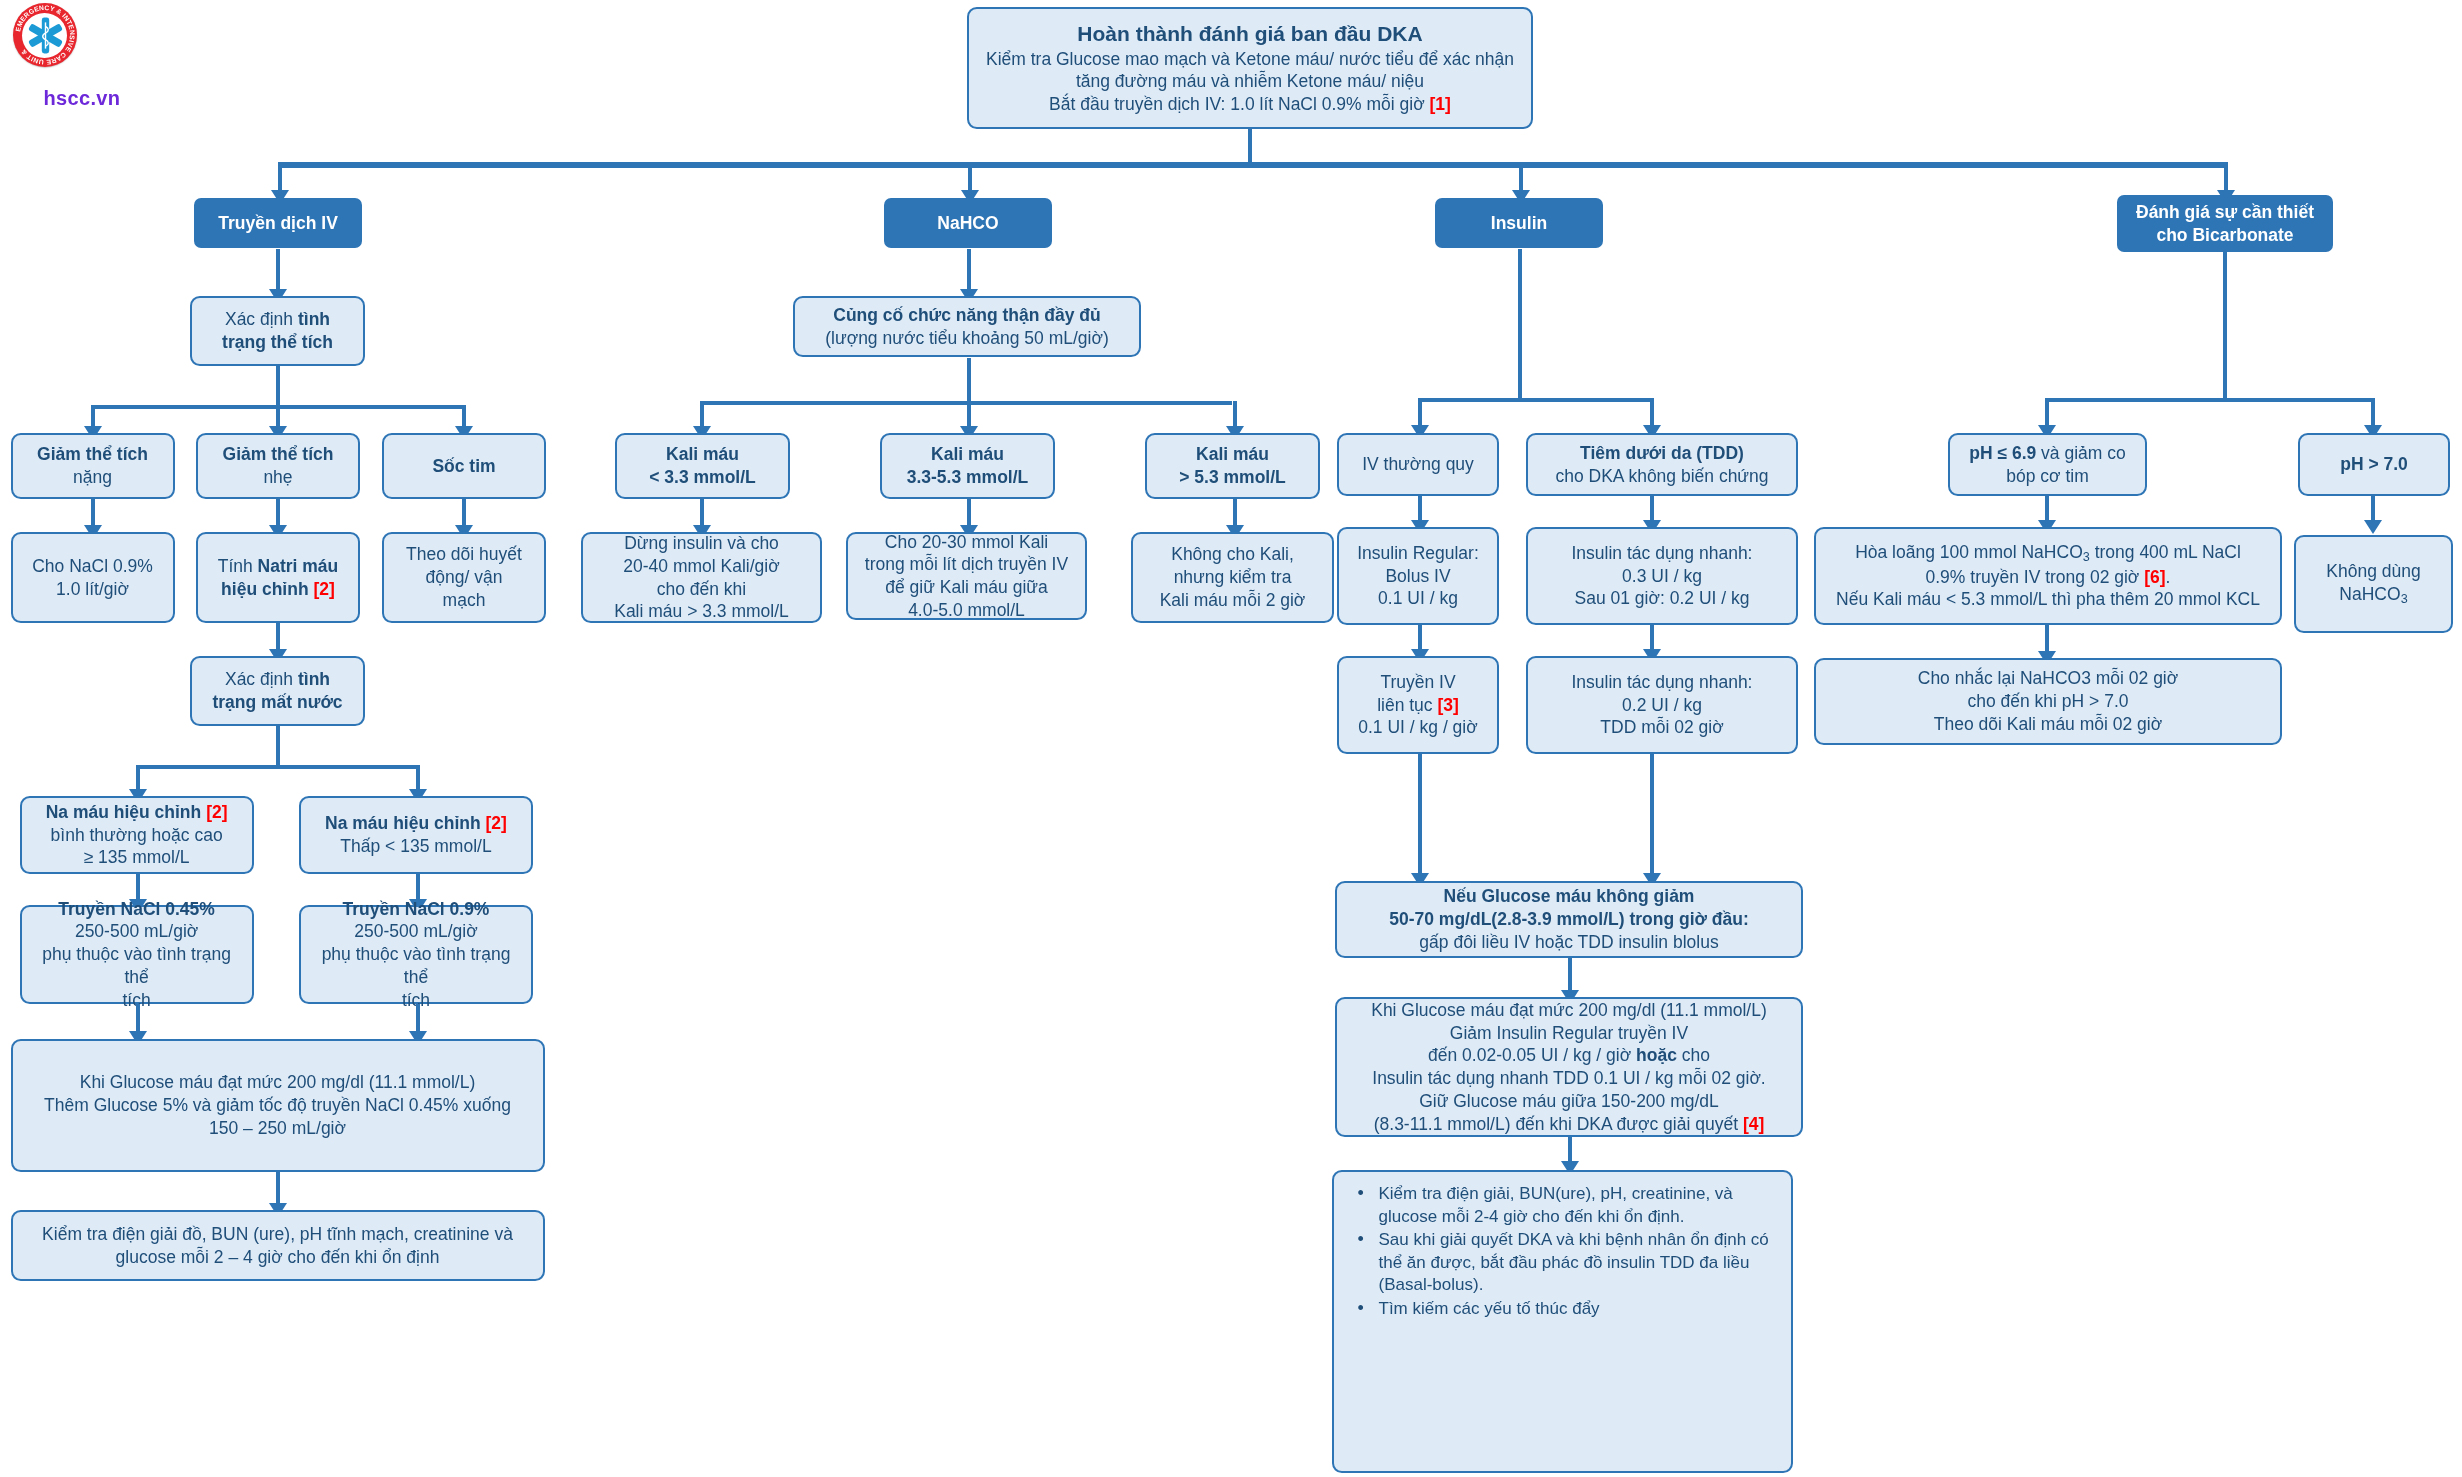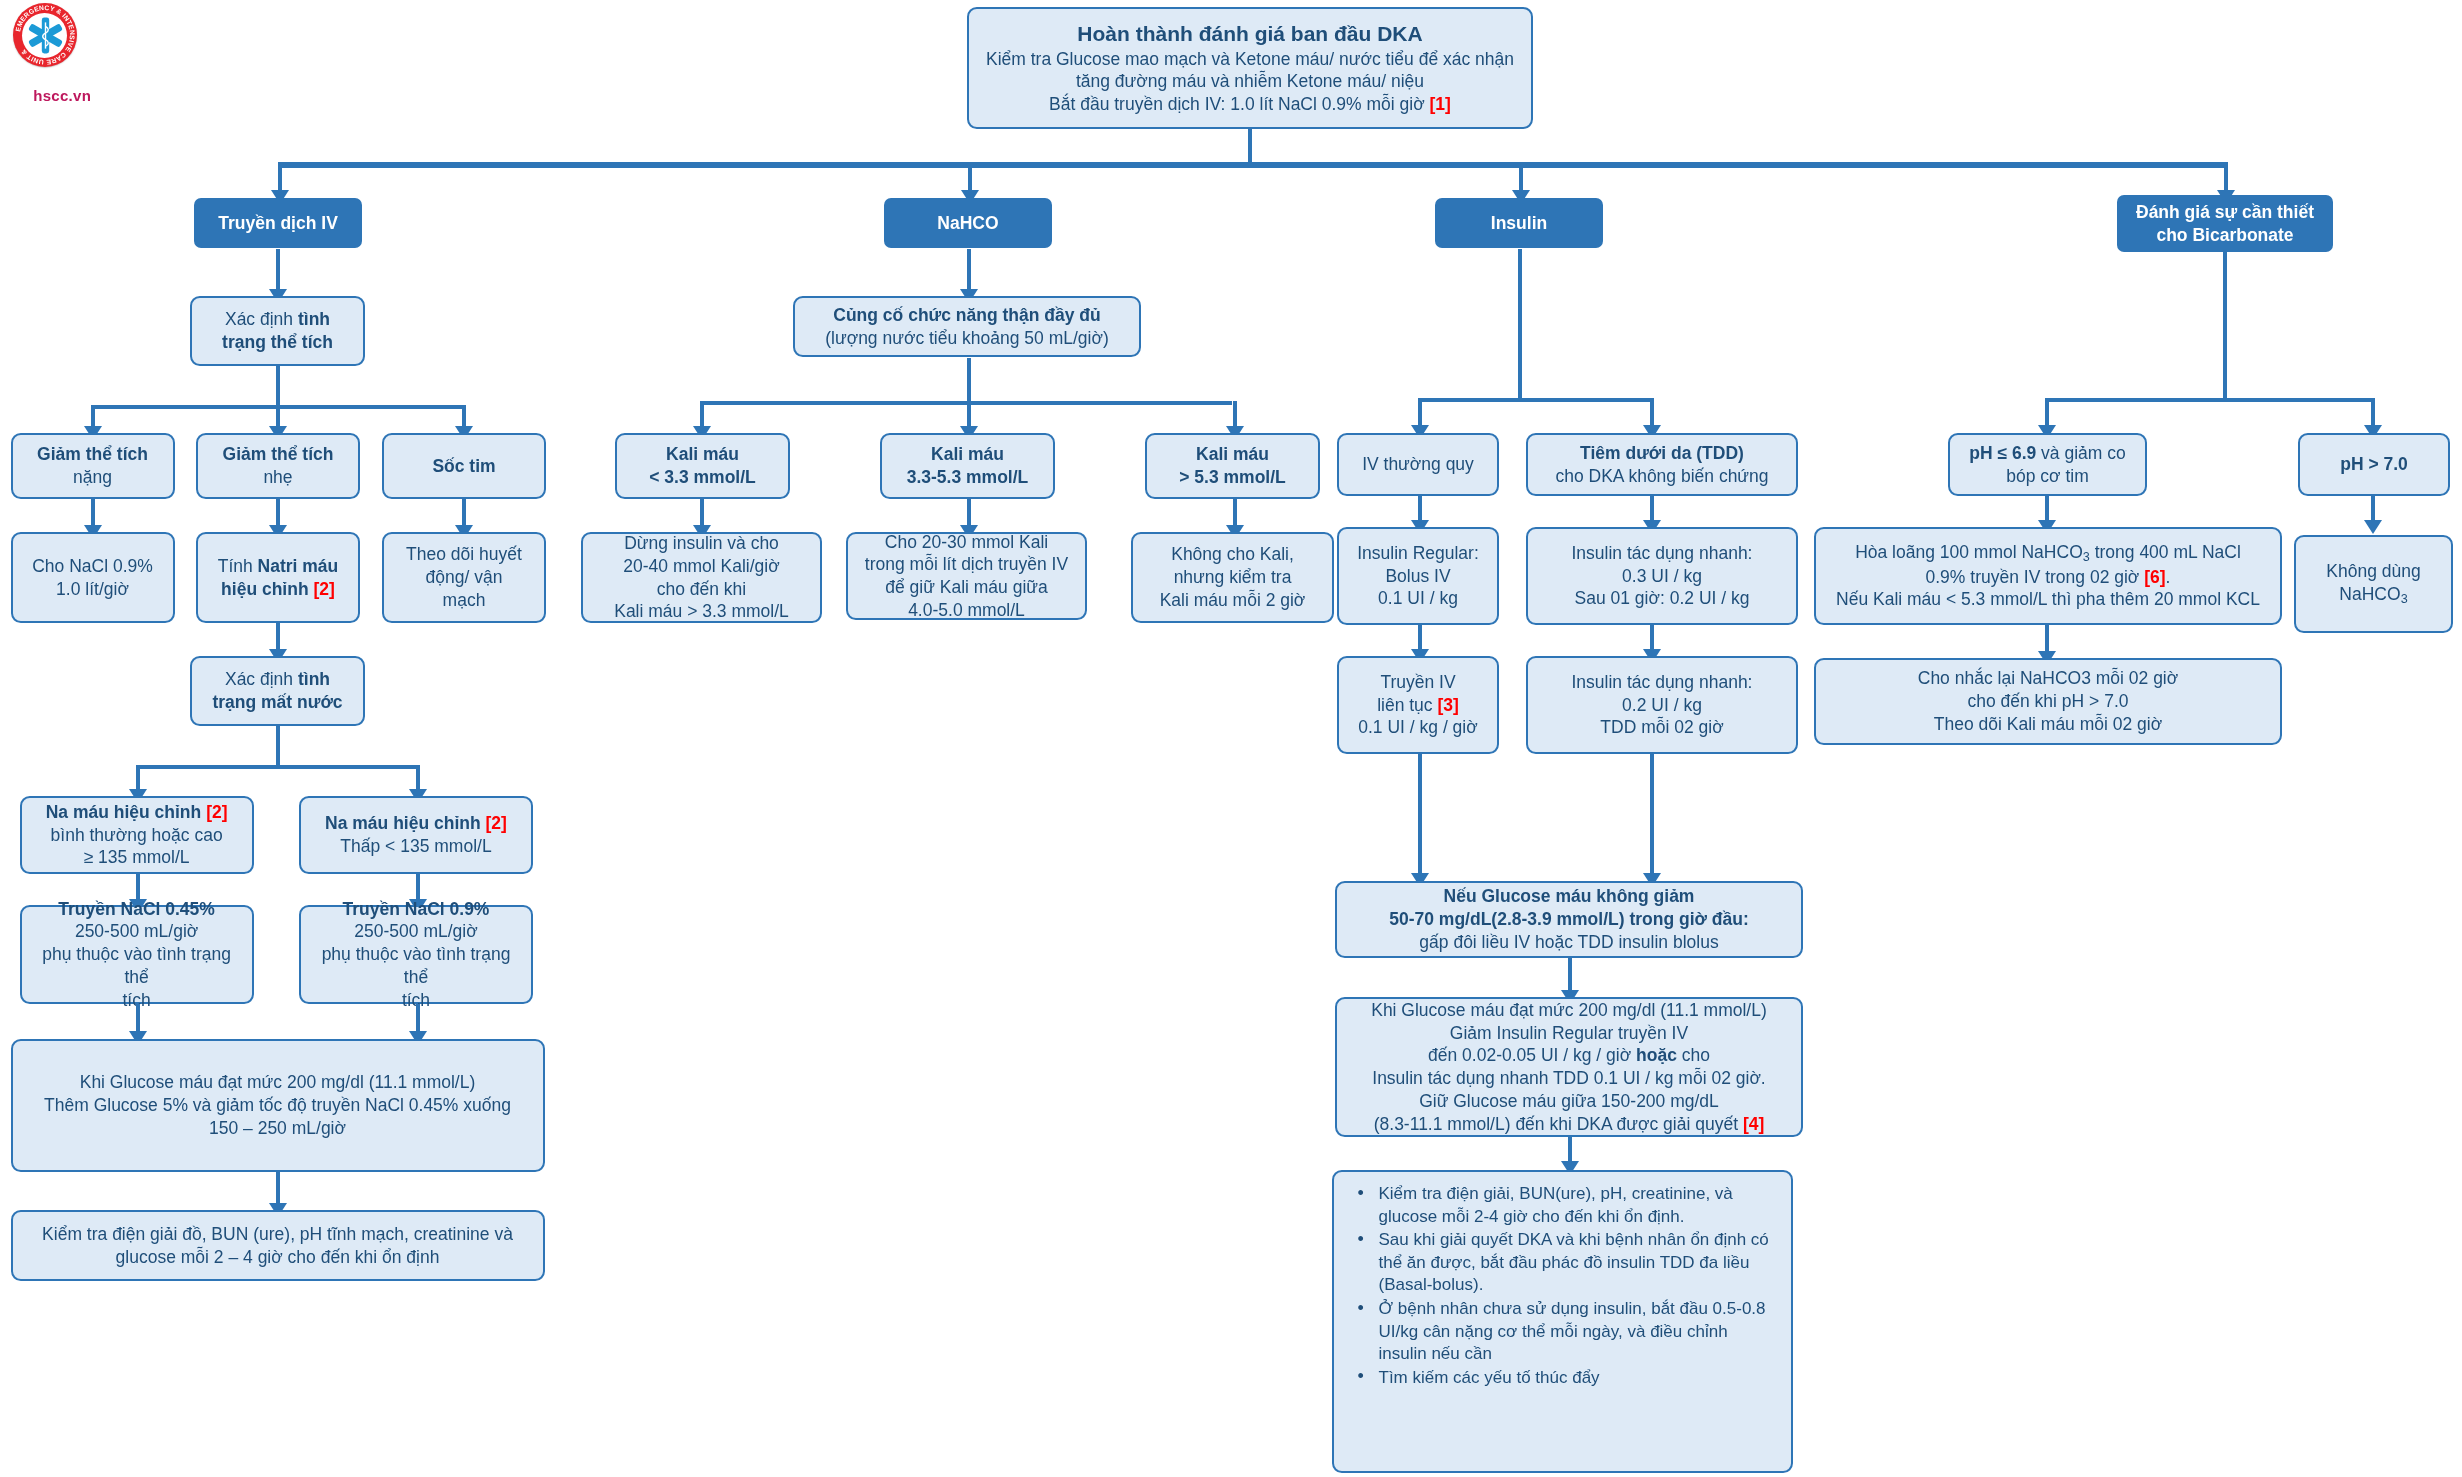--- a/index.html
+++ b/index.html
@@ -91,22 +91,22 @@
     font-size:6.3px;font-weight:bold;color:#ffffff;
   }
   #logo .card{
     position:absolute;left:0;top:43px;width:116px;height:78px;
     background:#ffffff;border:0.7px solid #EDF1F7;
     border-radius:2.1px;
     box-shadow:0 0.7px 2.1px rgba(0,0,0,.10);
     z-index:-1;
   }
   #logo .sitename{
-    position:absolute;left:0;top:84px;width:116px;text-align:center;
-    font-size:15px;color:#be185d;font-weight:bold;letter-spacing:0.3px;
+    position:absolute;left:0;top:84px;width:116px;text-align:right;
+    font-size:20px;color:#6d28d9;font-weight:bold;letter-spacing:0.3px;
   }
 </style>
 </head>
 <body>
 
 <div id="canvas">
 
   <div id="logo">
     <div class="card"></div>
     <div class="badge">
@@ -468,21 +468,20 @@
     </div>
   </div>
 
   <div class="ln vl" style="left:1568px;top:1137px;height:29px;"></div>
   <div class="arrow" style="left:1561px;top:1161px;"></div>
 
   <div class="node light" style="left:1332px;top:1170px;width:461px;height:303px;align-items:flex-start;justify-content:center;">
     <div class="bullets">
       <div class="li">Kiểm tra điện giải, BUN(ure), pH, creatinine, và glucose mỗi 2-4 giờ cho đến khi ổn định.</div>
       <div class="li">Sau khi giải quyết DKA và khi bệnh nhân ổn định có thể ăn được, bắt đầu phác đồ insulin TDD đa liều (Basal-bolus).</div>
-      <div class="li">Ở bệnh nhân chưa sử dụng insulin, bắt đầu 0.5-0.8 UI/kg cân nặng cơ thể mỗi ngày, và điều chỉnh insulin nếu cần</div>
       <div class="li">Tìm kiếm các yếu tố thúc đẩy</div>
     </div>
   </div>
 
   <div class="ln vl" style="left:2223px;top:252px;height:149px;"></div>
   <div class="ln hl" style="left:2045px;top:398px;width:330px;"></div>
   <div class="ln vl" style="left:2045px;top:398px;height:32px;"></div>
   <div class="arrow" style="left:2038px;top:425px;"></div>
   <div class="ln vl" style="left:2371px;top:398px;height:32px;"></div>
   <div class="arrow" style="left:2364px;top:425px;"></div>

